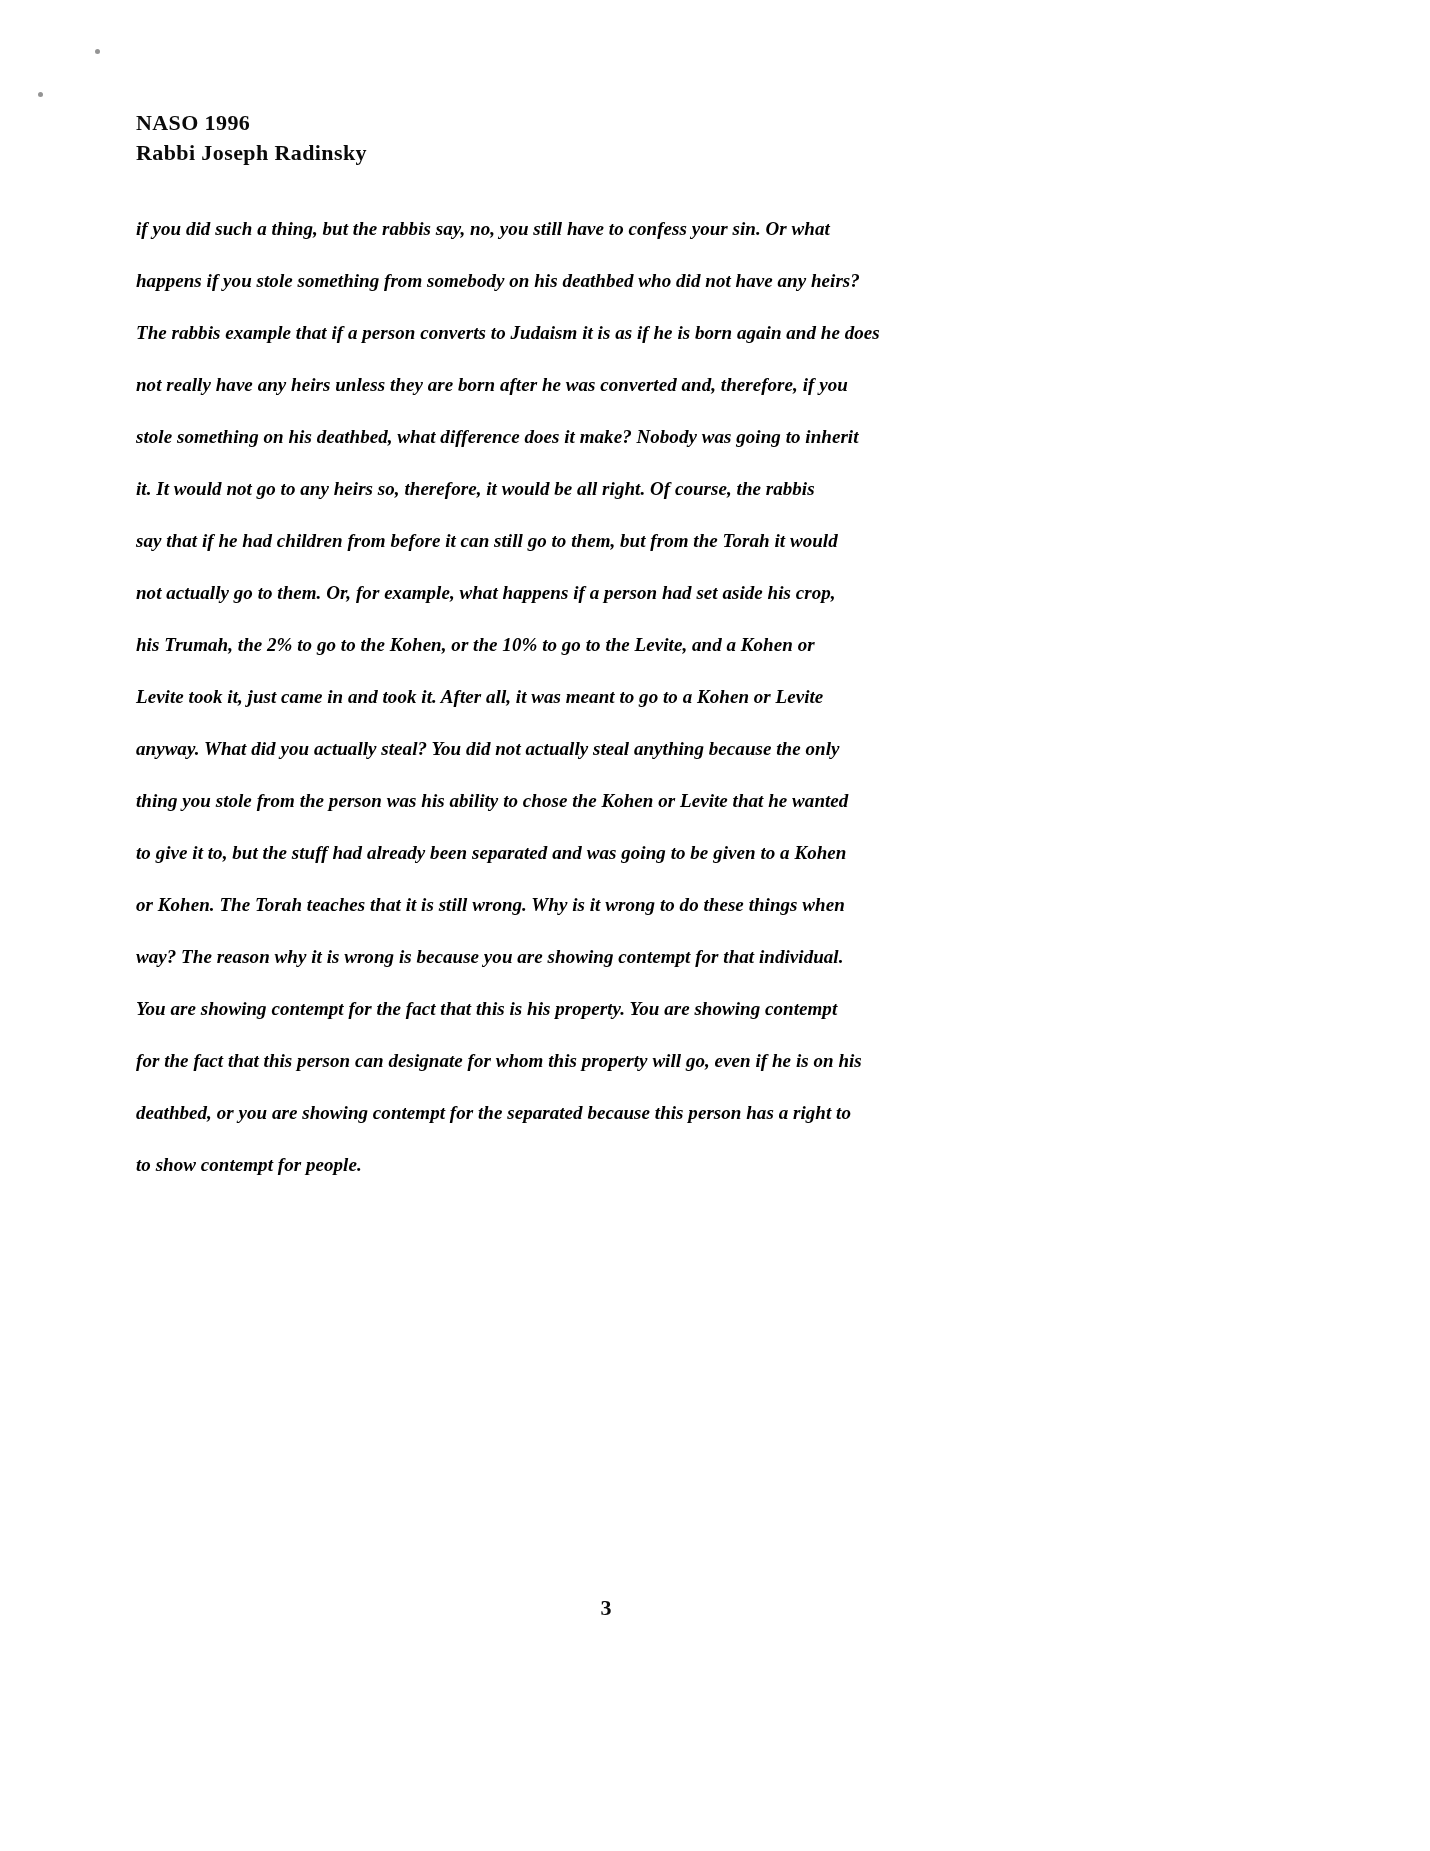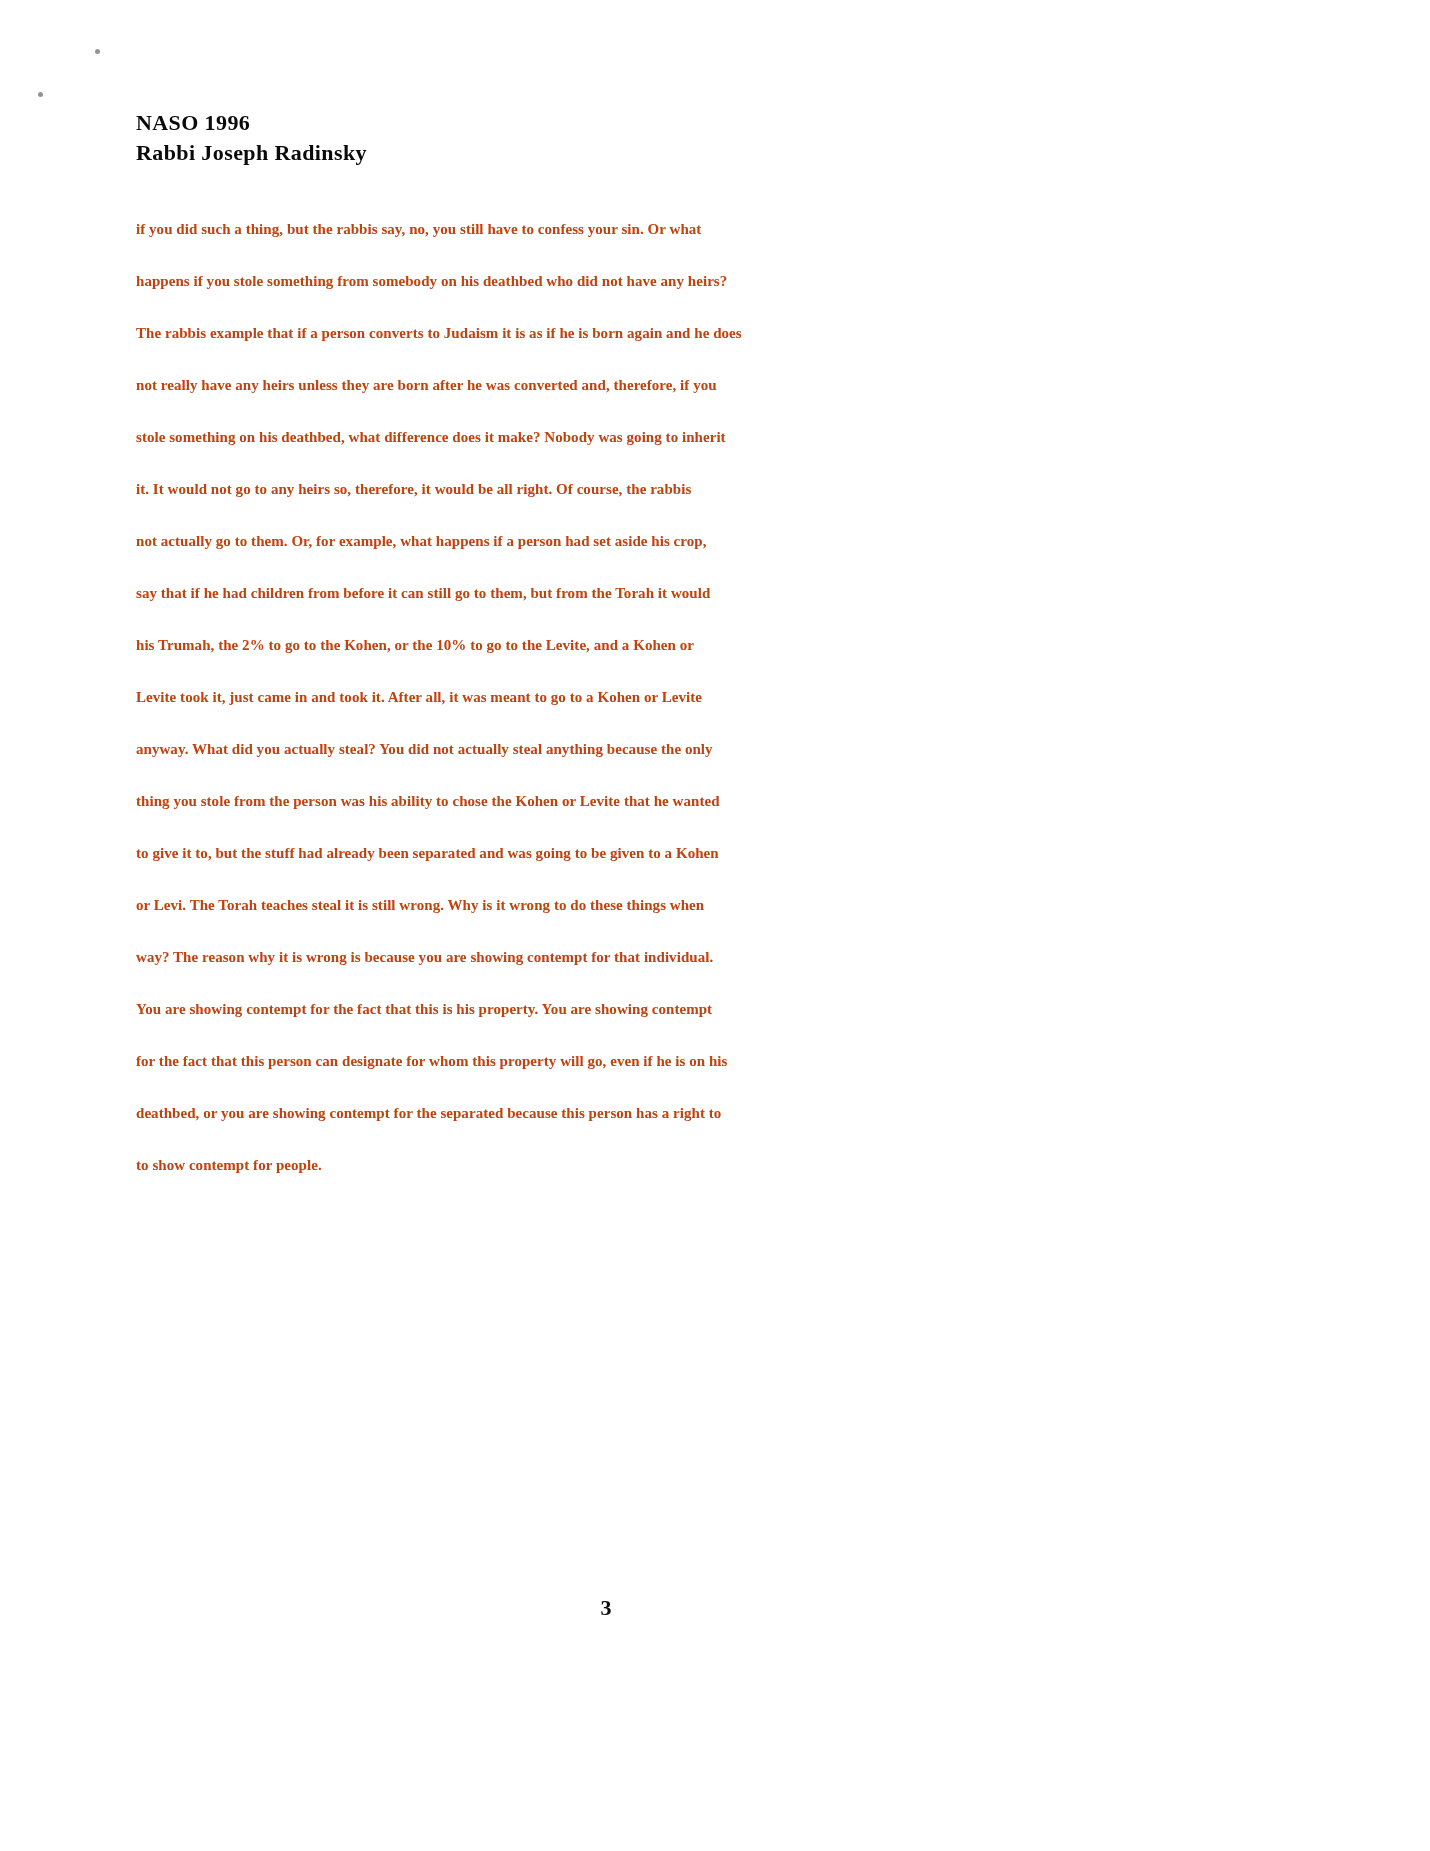--- a/index.html
+++ b/index.html
@@ -51,27 +51,28 @@
     line-height: 1.38;
     color: #0a0a0a;
     white-space: nowrap;
   }
 
   .body-text {
     margin: 0;
   }
   .para-line {
     display: block;
-    font-size: 15px;
+    font-size: 19px;
     font-weight: 700;
     line-height: 52px;
     letter-spacing: 0.05px;
-    color: #c2410c;
+    color: #000000;
     white-space: nowrap;
     text-rendering: optimizeLegibility;
+    font-style: italic;
   }
 
   .page-number {
     position: absolute;
     left: 0;
     right: 0;
     top: 1595px;
     text-align: center;
     font-size: 22px;
     font-weight: 700;
@@ -95,28 +96,28 @@
       <span class="heading-line">Rabbi Joseph Radinsky</span>
     </div>
 
     <div class="body-text">
       <span class="para-line">if you did such a thing, but the rabbis say, no, you still have to confess your sin.  Or what</span>
       <span class="para-line">happens if you stole something from somebody on his deathbed who did not have any heirs?</span>
       <span class="para-line">The rabbis example that if a person converts to Judaism it is as if he is born again and he does</span>
       <span class="para-line">not really have any heirs unless they are born after he was converted and, therefore, if you</span>
       <span class="para-line">stole something on his deathbed, what difference does it make?  Nobody was going to inherit</span>
       <span class="para-line">it.  It would not go to any heirs so, therefore, it would be all right.  Of course, the rabbis</span>
+      <span class="para-line">say that if he had children from before it can still go to them, but from the Torah it would</span>
       <span class="para-line">not actually go to them.  Or, for example, what happens if a person had set aside his crop,</span>
-      <span class="para-line">say that if he had children from before it can still go to them, but from the Torah it would</span>
       <span class="para-line">his Trumah, the 2% to go to the Kohen, or the 10% to go to the Levite, and a Kohen or</span>
       <span class="para-line">Levite took it, just came in and took it.  After all, it was meant to go to a Kohen or Levite</span>
       <span class="para-line">anyway.  What did you actually steal?  You did not actually steal anything because the only</span>
       <span class="para-line">thing you stole from the person was his ability to chose the Kohen or Levite that he wanted</span>
       <span class="para-line">to give it to, but the stuff had already been separated and was going to be given to a Kohen</span>
-      <span class="para-line">or Levi.  The Torah teaches steal it is still wrong.  Why is it wrong to do these things when</span>
+      <span class="para-line">or Kohen.  The Torah teaches that it is still wrong.  Why is it wrong to do these things when</span>
       <span class="para-line">way?  The reason why it is wrong is because you are showing contempt for that individual.</span>
       <span class="para-line">You are showing contempt for the fact that this is his property.  You are showing contempt</span>
       <span class="para-line">for the fact that this person can designate for whom this property will go, even if he is on his</span>
       <span class="para-line">deathbed, or you are showing contempt for the separated because this person has a right to</span>
       <span class="para-line">to show contempt for people.</span>
     </div>
 
   </div>
 
   <div class="page-number">3</div>

